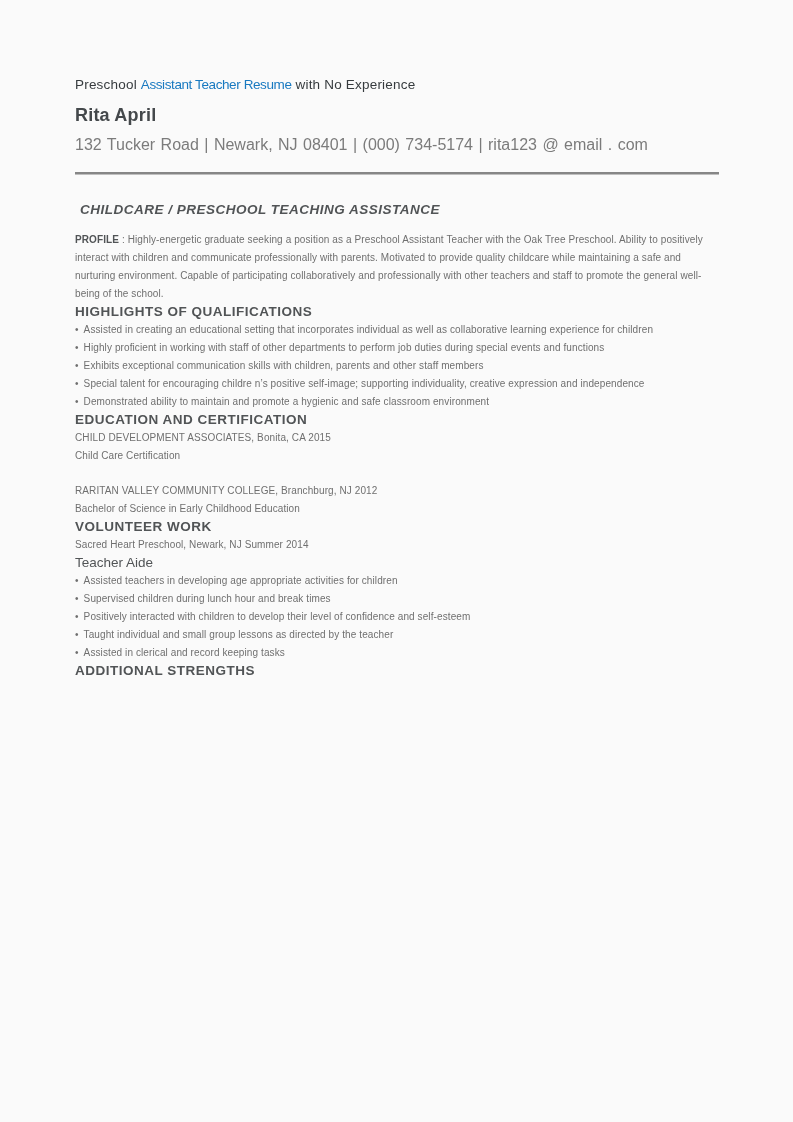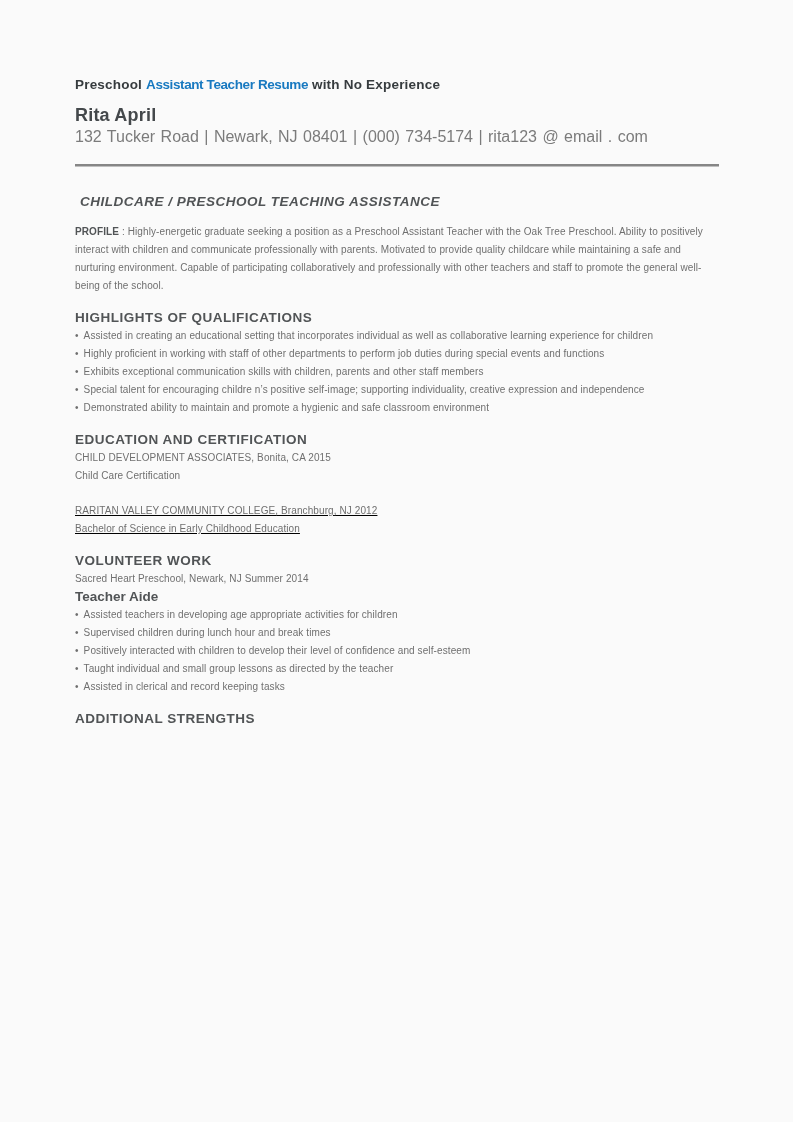--- a/index.html
+++ b/index.html
@@ -11,21 +11,21 @@
     overflow: hidden;
     font-family: "Liberation Sans", "DejaVu Sans", sans-serif;
   }
   .content {
     margin: 76px 75px 0 75px;
     width: 644px;
   }
   
   .doc-title {
     font-size: 13.5px;
-    font-weight: bold;
+    font-weight: normal;
     color: #363b3e;
     letter-spacing: 0.2px;
     line-height: 17px;
   }
   .doc-title a {
     color: #1879c0;
     text-decoration: none;
     letter-spacing: -0.4px;
     cursor: pointer;
   }
@@ -33,21 +33,21 @@
   .person-name {
     margin-top: 11px;
     font-size: 18px;
     font-weight: bold;
     color: #44484b;
     letter-spacing: 0.2px;
     line-height: 22px;
   }
   
   .contact-line {
-    margin-top: 1px;
+    margin-top: 9px;
     font-size: 16px;
     color: #7b7b7b;
     line-height: 20px;
     word-spacing: 1px;
   }
   
   .divider {
     margin-top: 17px;
     height: 3px;
     width: 644px;
@@ -60,40 +60,39 @@
     color: #515456;
     letter-spacing: 0.5px;
     line-height: 18px;
   }
   .main-heading {
     margin-top: 26px;
     padding-left: 5px;
     font-style: italic;
   }
   .section {
-    margin-top: 14px;
   }
   
   .body-text, .bullet, .plain-line {
     font-size: 10px;
     color: #6f6f6f;
     line-height: 18px;
     letter-spacing: 0.1px;
   }
   .body-text b, .inline-label {
     color: #515456;
     font-weight: bold;
   }
   p { margin: 0; }
   .profile-para { margin-top: 12px; }
   .bullet .glyph { margin-right: 5px; }
-  .edu-entry + .edu-entry { margin-top: 17px; text-decoration: underline; }
+  .edu-entry + .edu-entry { margin-top: 17px; }
   .role-line {
     font-size: 13.5px;
-    font-weight: bold;
+    font-weight: normal;
     color: #515456;
     line-height: 18px;
   }
 </style>
 </head>
 <body>
 
 <div class="content">
 
   <div class="doc-title">

